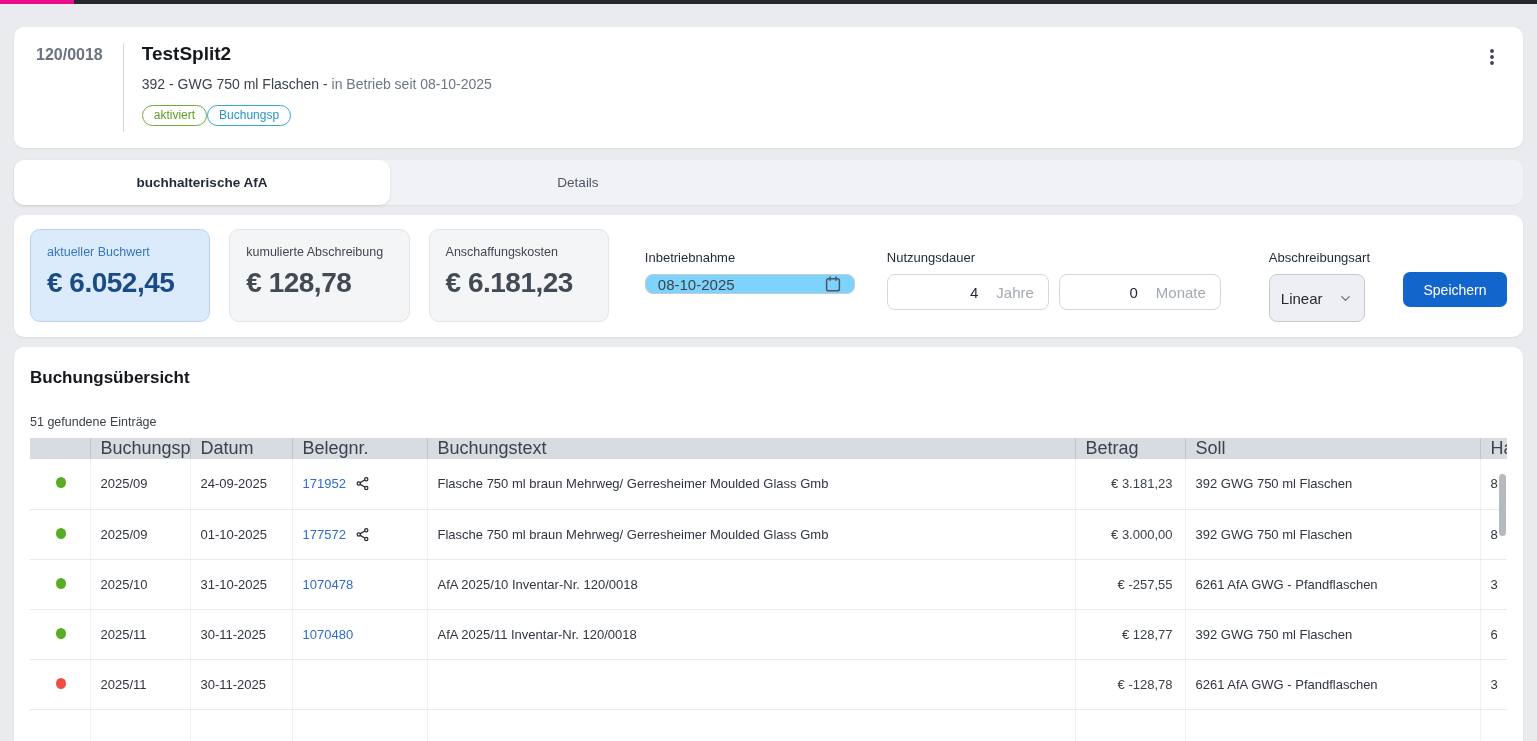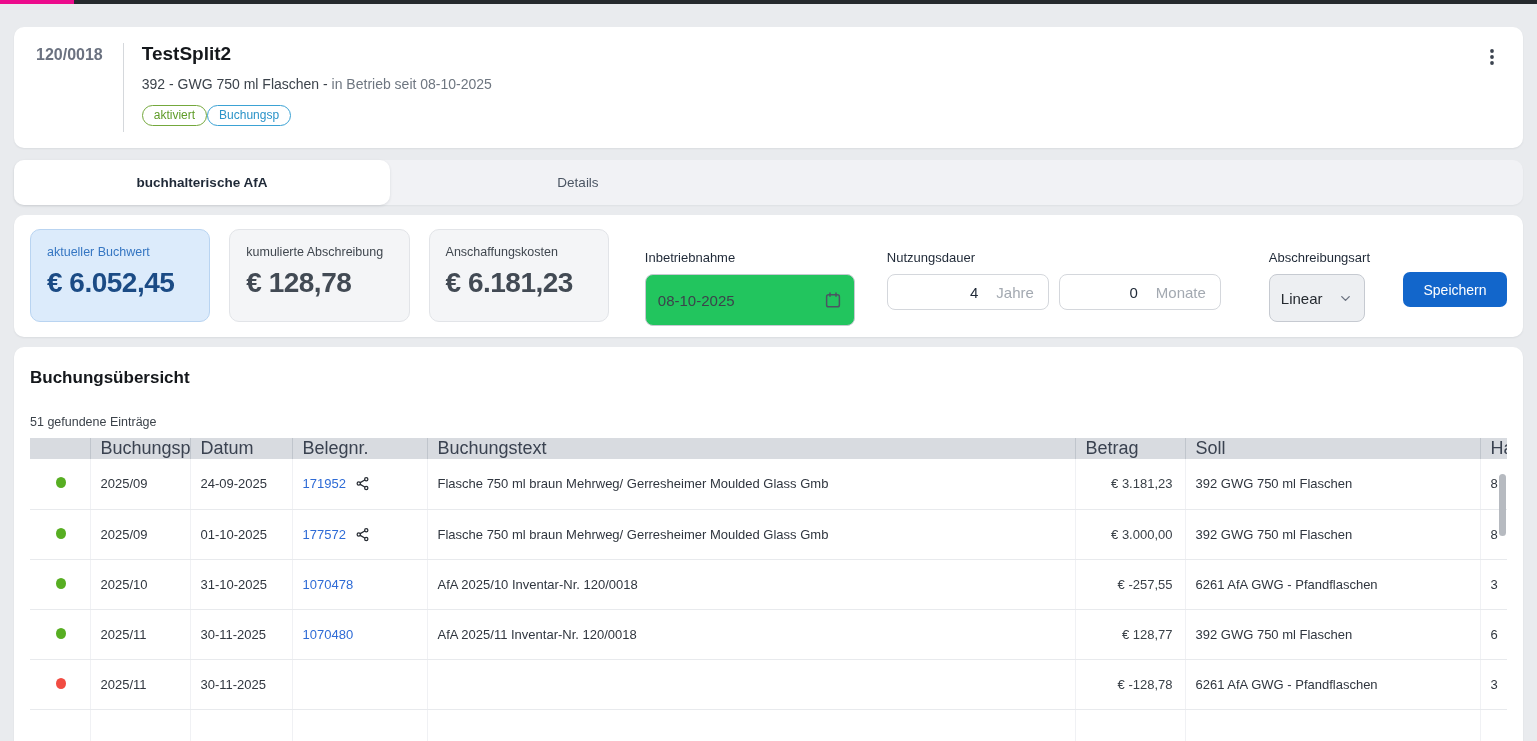--- a/index.html
+++ b/index.html
@@ -42,21 +42,21 @@
   .stat-card + .stat-card { margin-left:19px; }
   .stat-card.highlight { background:#dcebfb; border-color:#b9d4f1; }
   .stat-label { font-size:12.5px; color:#40474f; white-space:nowrap; }
   .stat-card.highlight .stat-label { color:#3576c2; }
   .stat-value { margin-top:8px; font-size:28px; font-weight:bold; color:#424a54; letter-spacing:-0.5px; white-space:nowrap; }
   .stat-card.highlight .stat-value { color:#1b4b85; }
 
   .field { margin-top:21px; }
   .field-label { font-size:13px; color:#1f2937; margin-bottom:9px; }
   .field-inbetriebnahme { margin-left:36px; }
-  .date-input { width:210px; height:52px; background:#22c55e; border:1px solid #c6cad1; border-radius:8px;
+  .date-input { width:210px; height:20px; background:#7dd3fc; border:1px solid #c6cad1; border-radius:8px;
     display:flex; align-items:center; padding:0 12px; font-size:15px; color:#3c434b; }
   .date-input .date-value { flex:1; }
   .cal-icon { color:#4b5563; display:flex; }
   .field-nutzungsdauer { margin-left:32px; }
   .duration-inputs { display:flex; gap:10px; }
   .num-input { width:162px; height:36px; background:#fff; border:1px solid #d4d7dc; border-radius:8px;
     display:flex; align-items:center; padding:0 14px; font-size:15px; }
   .num-input .num-value { flex:1; text-align:right; padding-right:18px; color:#1f2937; }
   .num-input .num-suffix { color:#a3a9b1; }
   .field-abschreibungsart { margin-left:48px; }

